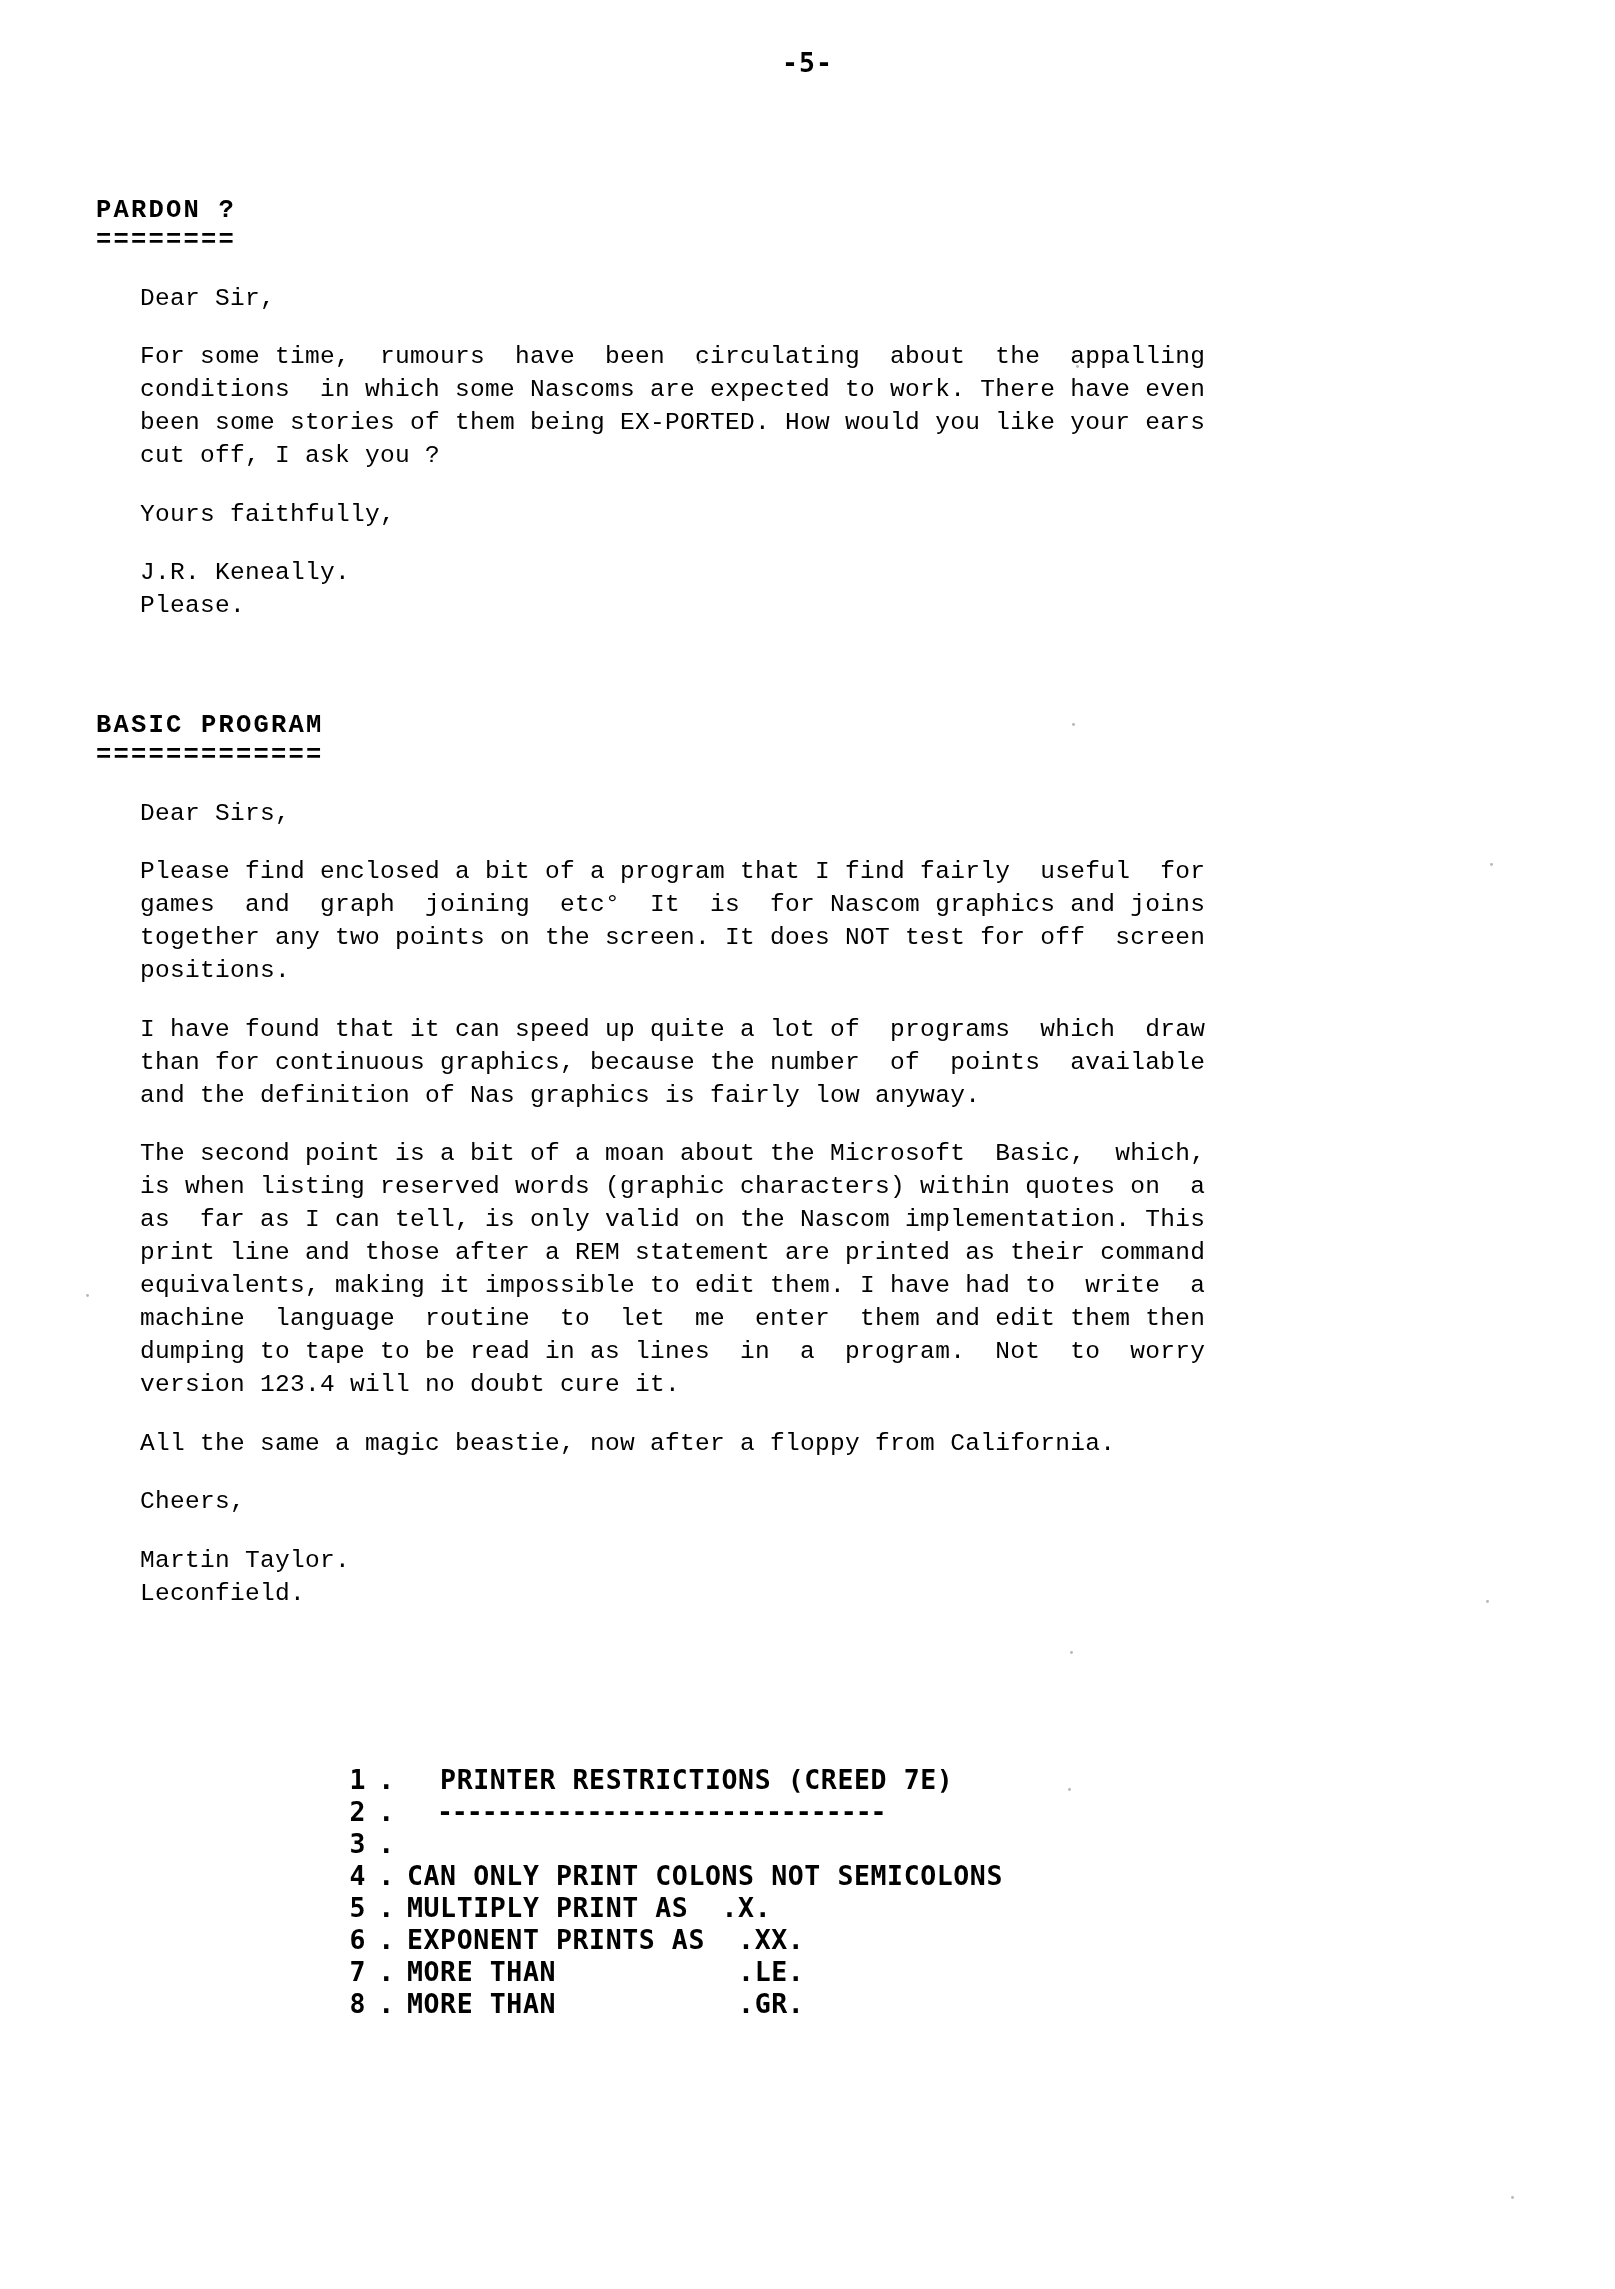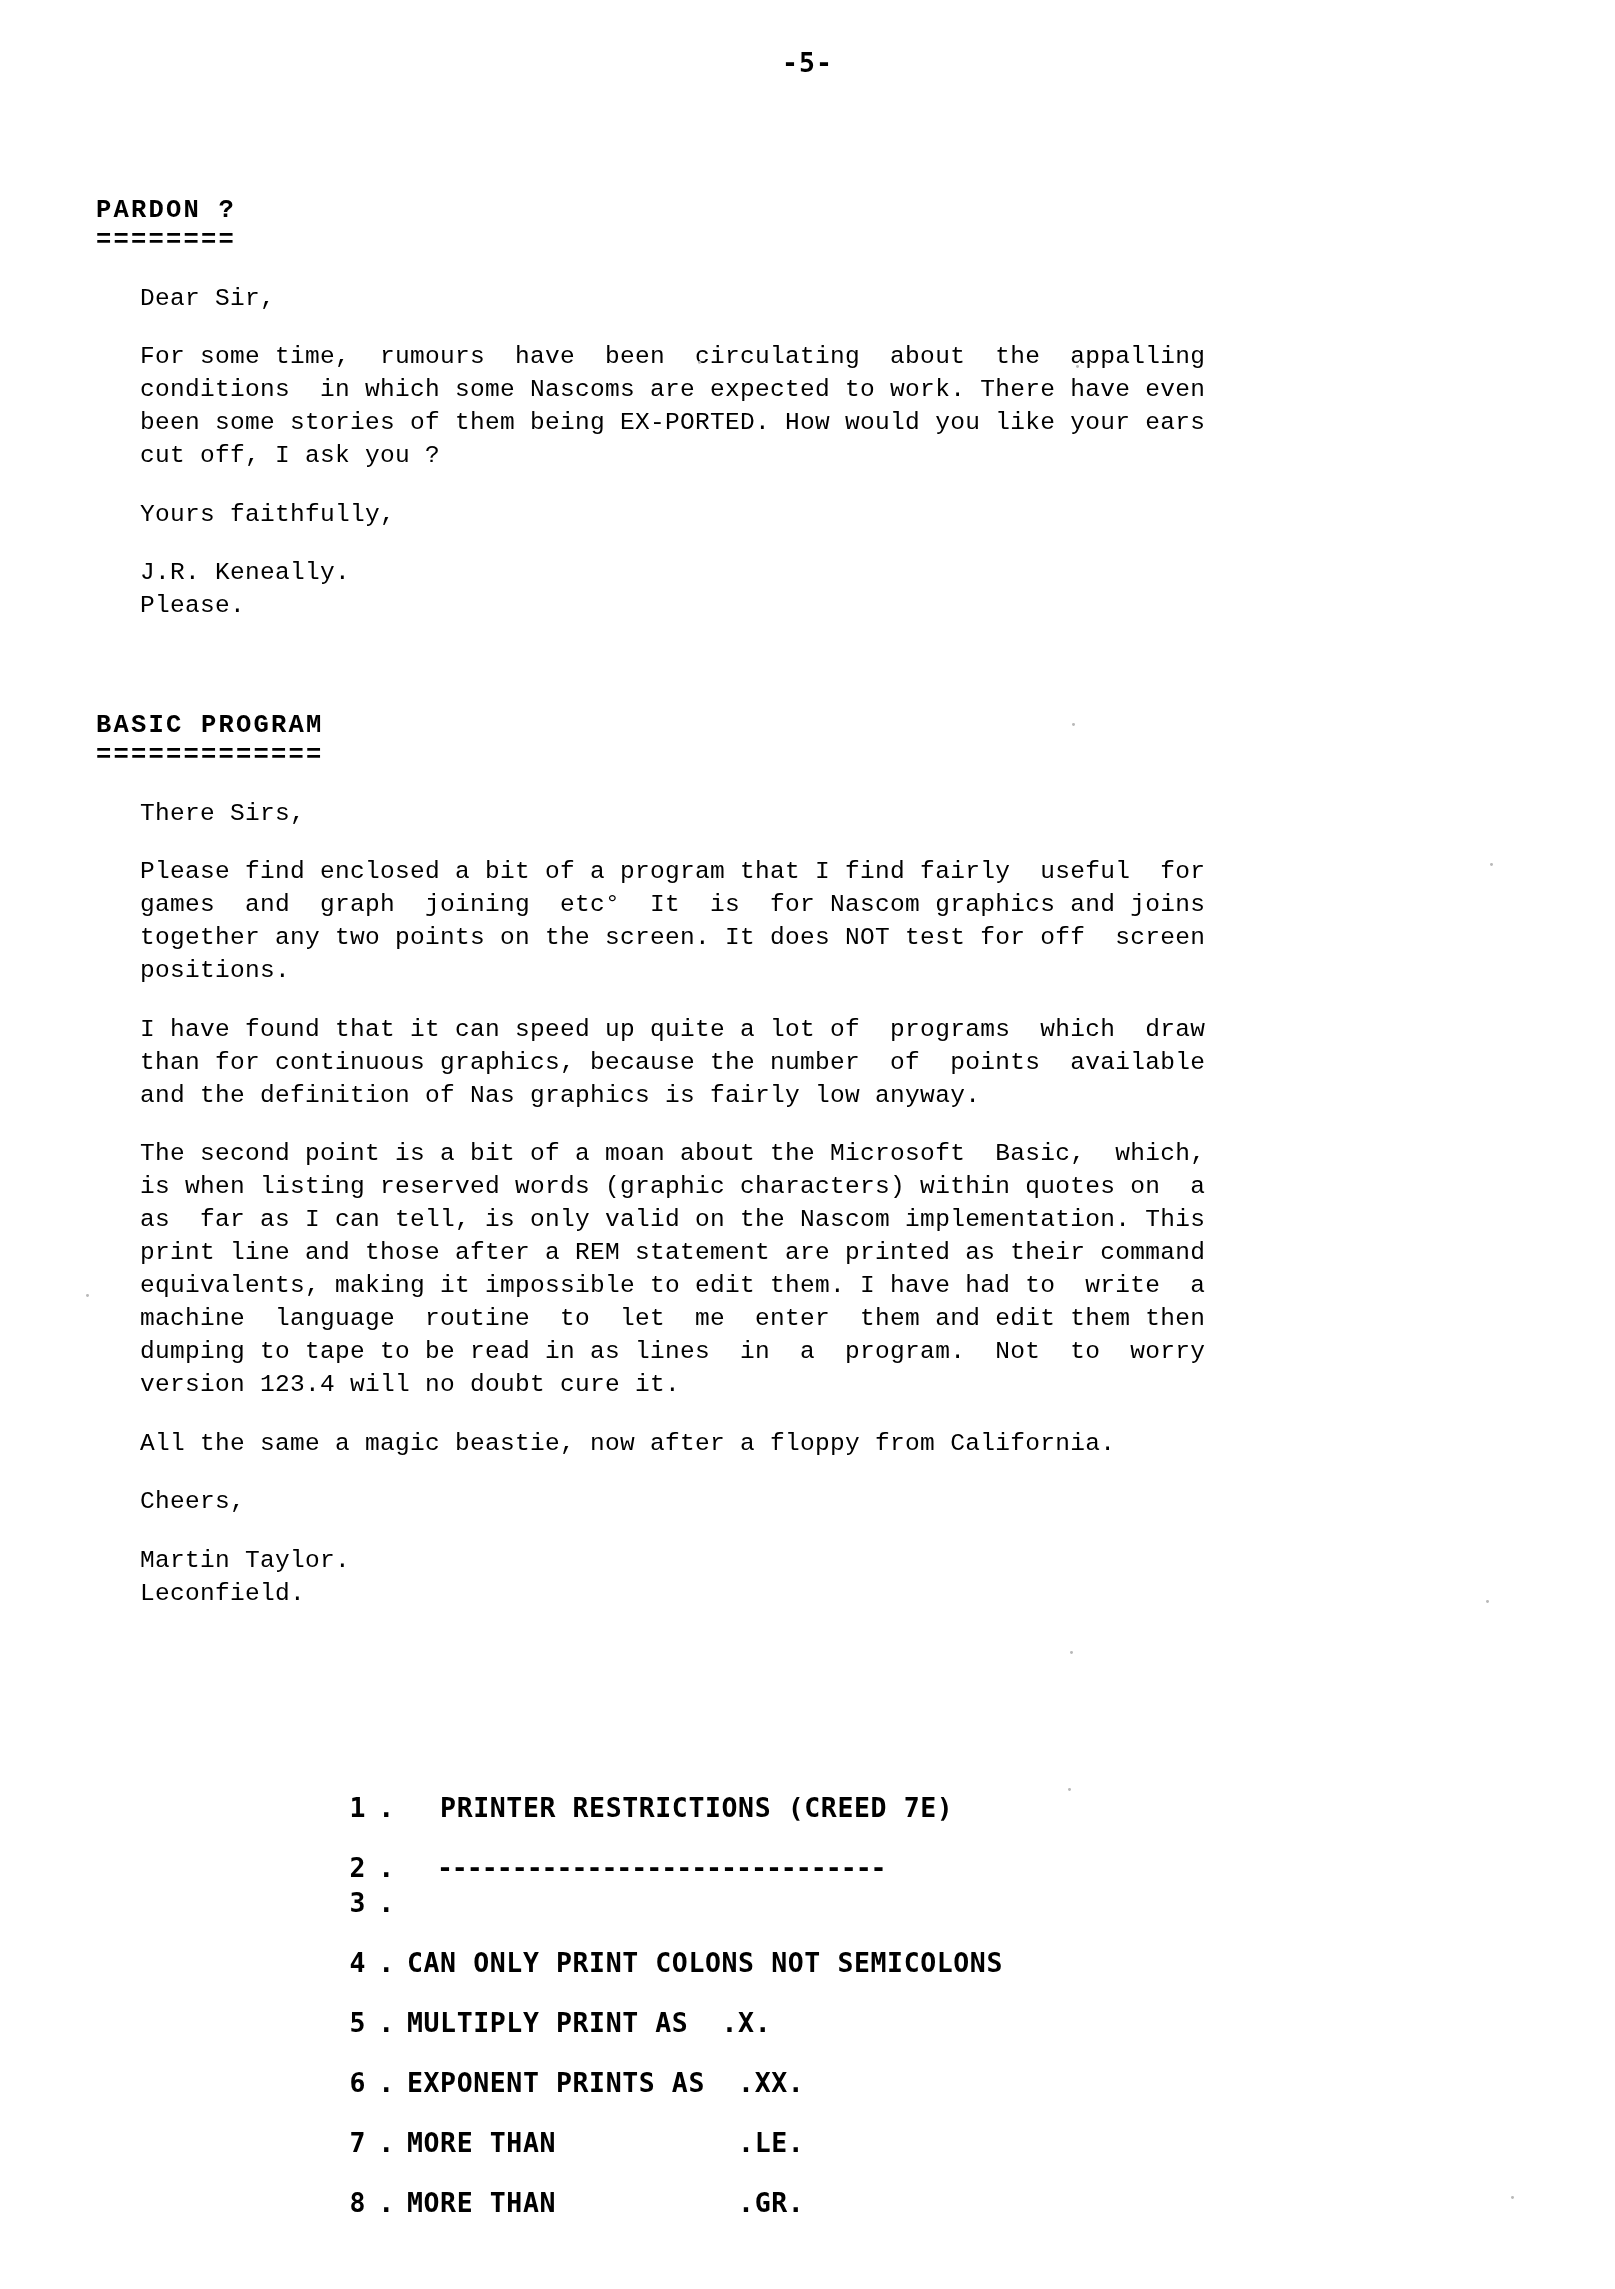--- a/index.html
+++ b/index.html
@@ -96,21 +96,20 @@
     text-align: right;
   }
   .listing-dot {
     display: inline-block;
     width: 41px;
     text-align: center;
   }
   .listing-text {
     display: inline-block;
     white-space: pre;
-    margin-top: 28px;
   }
   .listing-text.rule {
     letter-spacing: -1px;
   }
 
   
   .speck {
     position: absolute;
     background: #b9b9b9;
     width: 2.9px;
@@ -154,21 +153,21 @@
     </div>
 
     <div class="spacer-lg"></div>
 
     <div>
       <div class="heading">BASIC PROGRAM</div>
       <div class="heading-rule">=============</div>
       <div class="spacer-sm"></div>
 
       <p class="para">
-        <span class="line">There Sirs,</span>
+        <span class="line">Dear Sirs,</span>
       </p>
 
       <p class="para">
         <span class="line">Please find enclosed a bit of a program that I find fairly  useful  for</span>
         <span class="line">games  and  graph  joining  etc°  It  is  for Nascom graphics and joins</span>
         <span class="line">together any two points on the screen. It does NOT test for off  screen</span>
         <span class="line">positions.</span>
       </p>
 
       <p class="para">

